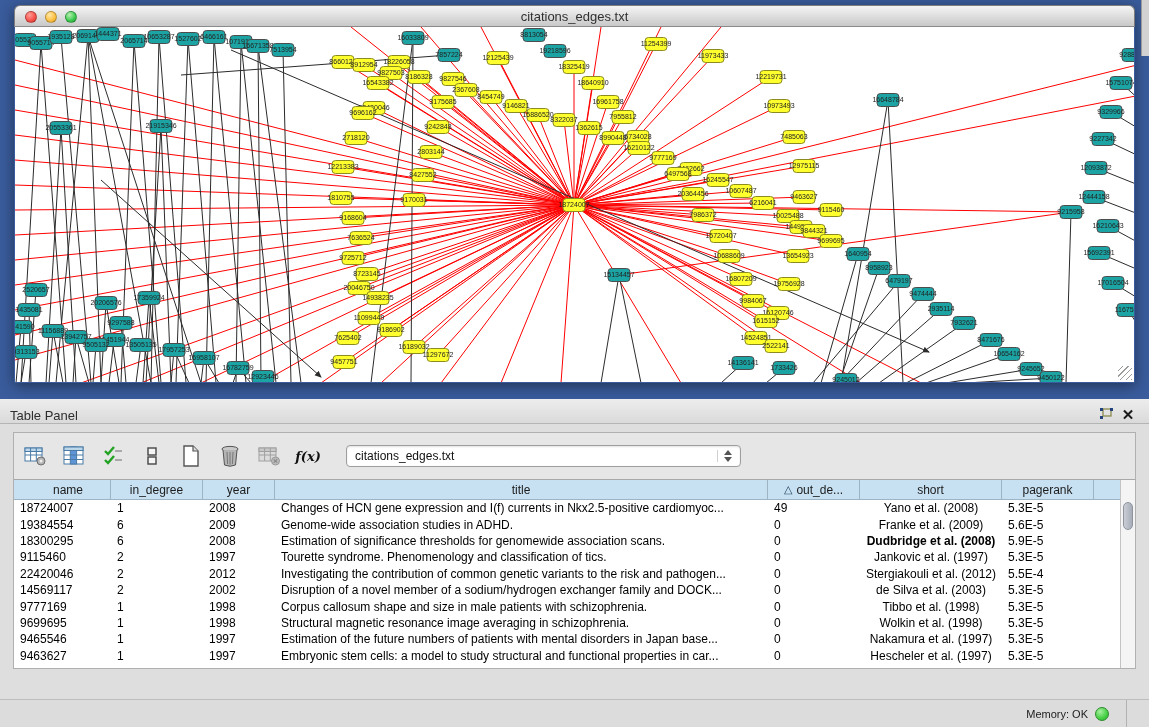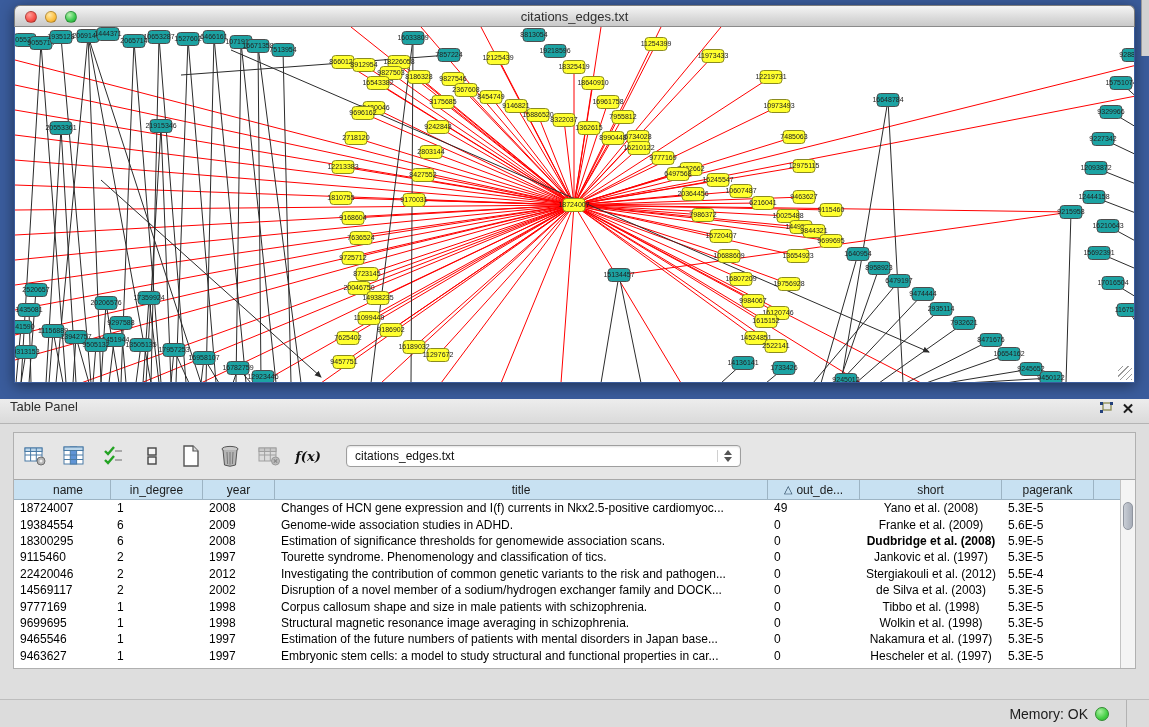--- a/index.html
+++ b/index.html
@@ -21,21 +21,21 @@
   .light.yellow { background:radial-gradient(circle at 35% 30%, #ffe9a8, #fdbf40 60%, #df9f27); }
   .light.green { background:radial-gradient(circle at 35% 30%, #b8f0b0, #3ac94e 60%, #28a33a); }
   .net-canvas { position:relative; width:1119px; height:355px; margin-left:1px; background:#ffffff; overflow:hidden; }
   .net-canvas svg { position:absolute; left:0; top:0; }
   .resize-grip { position:absolute; right:2px; bottom:2px; width:14px; height:14px;
     background:repeating-linear-gradient(135deg, transparent 0 3px, #9a9a9a 3px 4px); }
 
   
   .table-panel { position:absolute; left:0; top:399px; width:1149px; height:300px; background:#dedede; }
   .panel-header { height:25px; background:linear-gradient(#ededed,#dadada); border-bottom:1px solid #b4b4b4;
-    display:flex; align-items:flex-start; padding:0 10px; }
+    display:flex; align-items:flex-end; padding:0 10px; }
   .panel-title { font-size:13px; color:#2e2e2e; }
   .panel-header .spacer { flex:1; }
   .ph-btn { width:22px; height:18px; display:flex; align-items:center; justify-content:center; cursor:default; }
   .close-x { font-size:15px; font-weight:bold; color:#1c1c1c; line-height:1; }
 
   .panel-group { position:absolute; left:13px; top:33px; width:1123px; height:237px;
     background:#e6e6e6; border:1px solid #b0b0b0; }
   .toolbar { height:46px; display:flex; align-items:center; padding:0 8px; gap:13px; }
   .tb-icon { width:26px; height:24px; display:flex; align-items:center; justify-content:center; }
   .fx-label { font-family:"DejaVu Serif", serif; font-style:italic; font-weight:bold; font-size:13px; color:#111; }
@@ -64,21 +64,21 @@
   .segmented { display:flex; border:1px solid #8e8e8e; border-radius:5px; overflow:hidden;
     box-shadow:0 1px 1px rgba(255,255,255,.8); }
   .seg { padding:3px 16px; font-size:12px; background:linear-gradient(#ffffff,#dfdfdf); color:#1a1a1a; border-right:1px solid #9b9b9b; }
   .seg:last-child { border-right:none; }
   .seg.selected { background:linear-gradient(#8a8a8a,#6b6b6b); color:#efefef; }
 
   
   .status-bar { position:absolute; left:0; top:699px; width:1149px; height:28px; background:#dcdcdc;
     border-top:1px solid #bdbdbd; display:flex; align-items:center; }
   .status-right { margin-left:auto; display:flex; align-items:center; gap:7px; padding-right:8px; }
-  .memory-label { font-size:14px; color:#1c1c1c; }
+  .memory-label { font-size:11px; color:#1c1c1c; }
   .memory-dot { width:14px; height:14px; border-radius:50%; border:1px solid #2e8b2e;
     background:radial-gradient(circle at 35% 30%, #a8f0a0, #44cf44 60%, #2fae33); }
   .status-div { width:1px; height:27px; background:#b2b2b2; margin-left:10px; margin-right:14px; }
 </style>
 </head>
 <body>
 
 <div class="desktop">
   <div class="net-window">
     <div class="titlebar">

